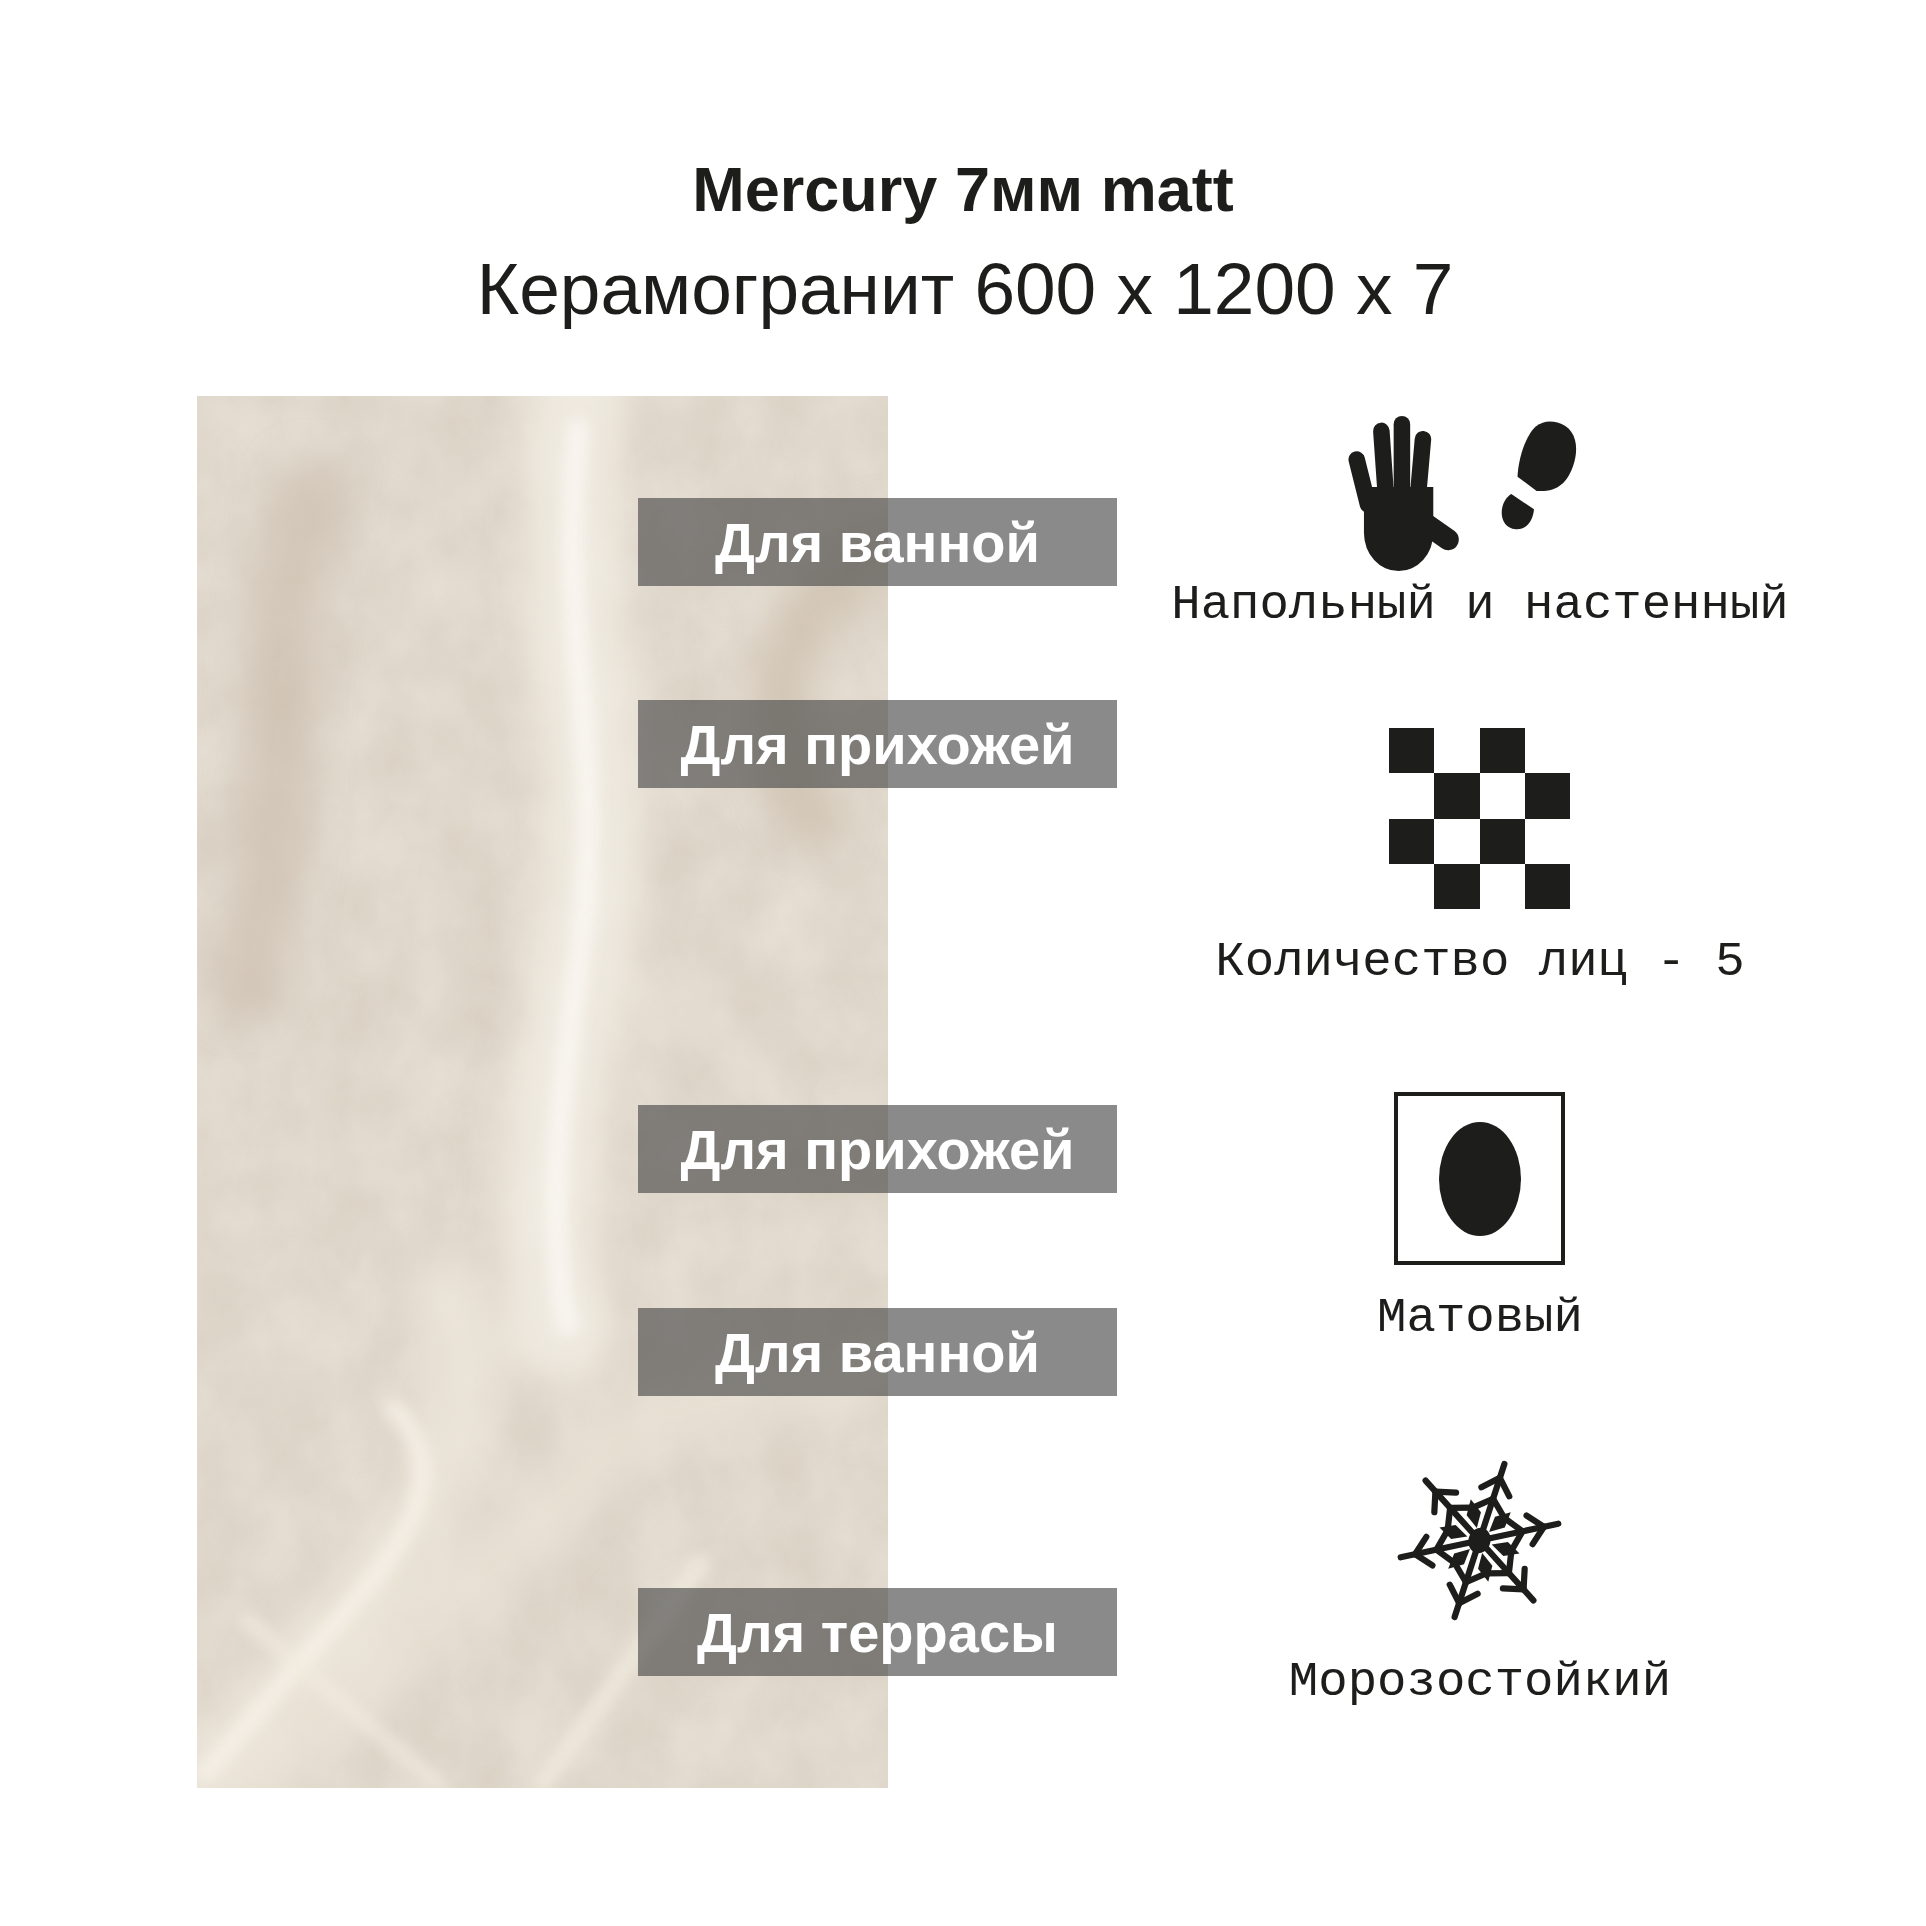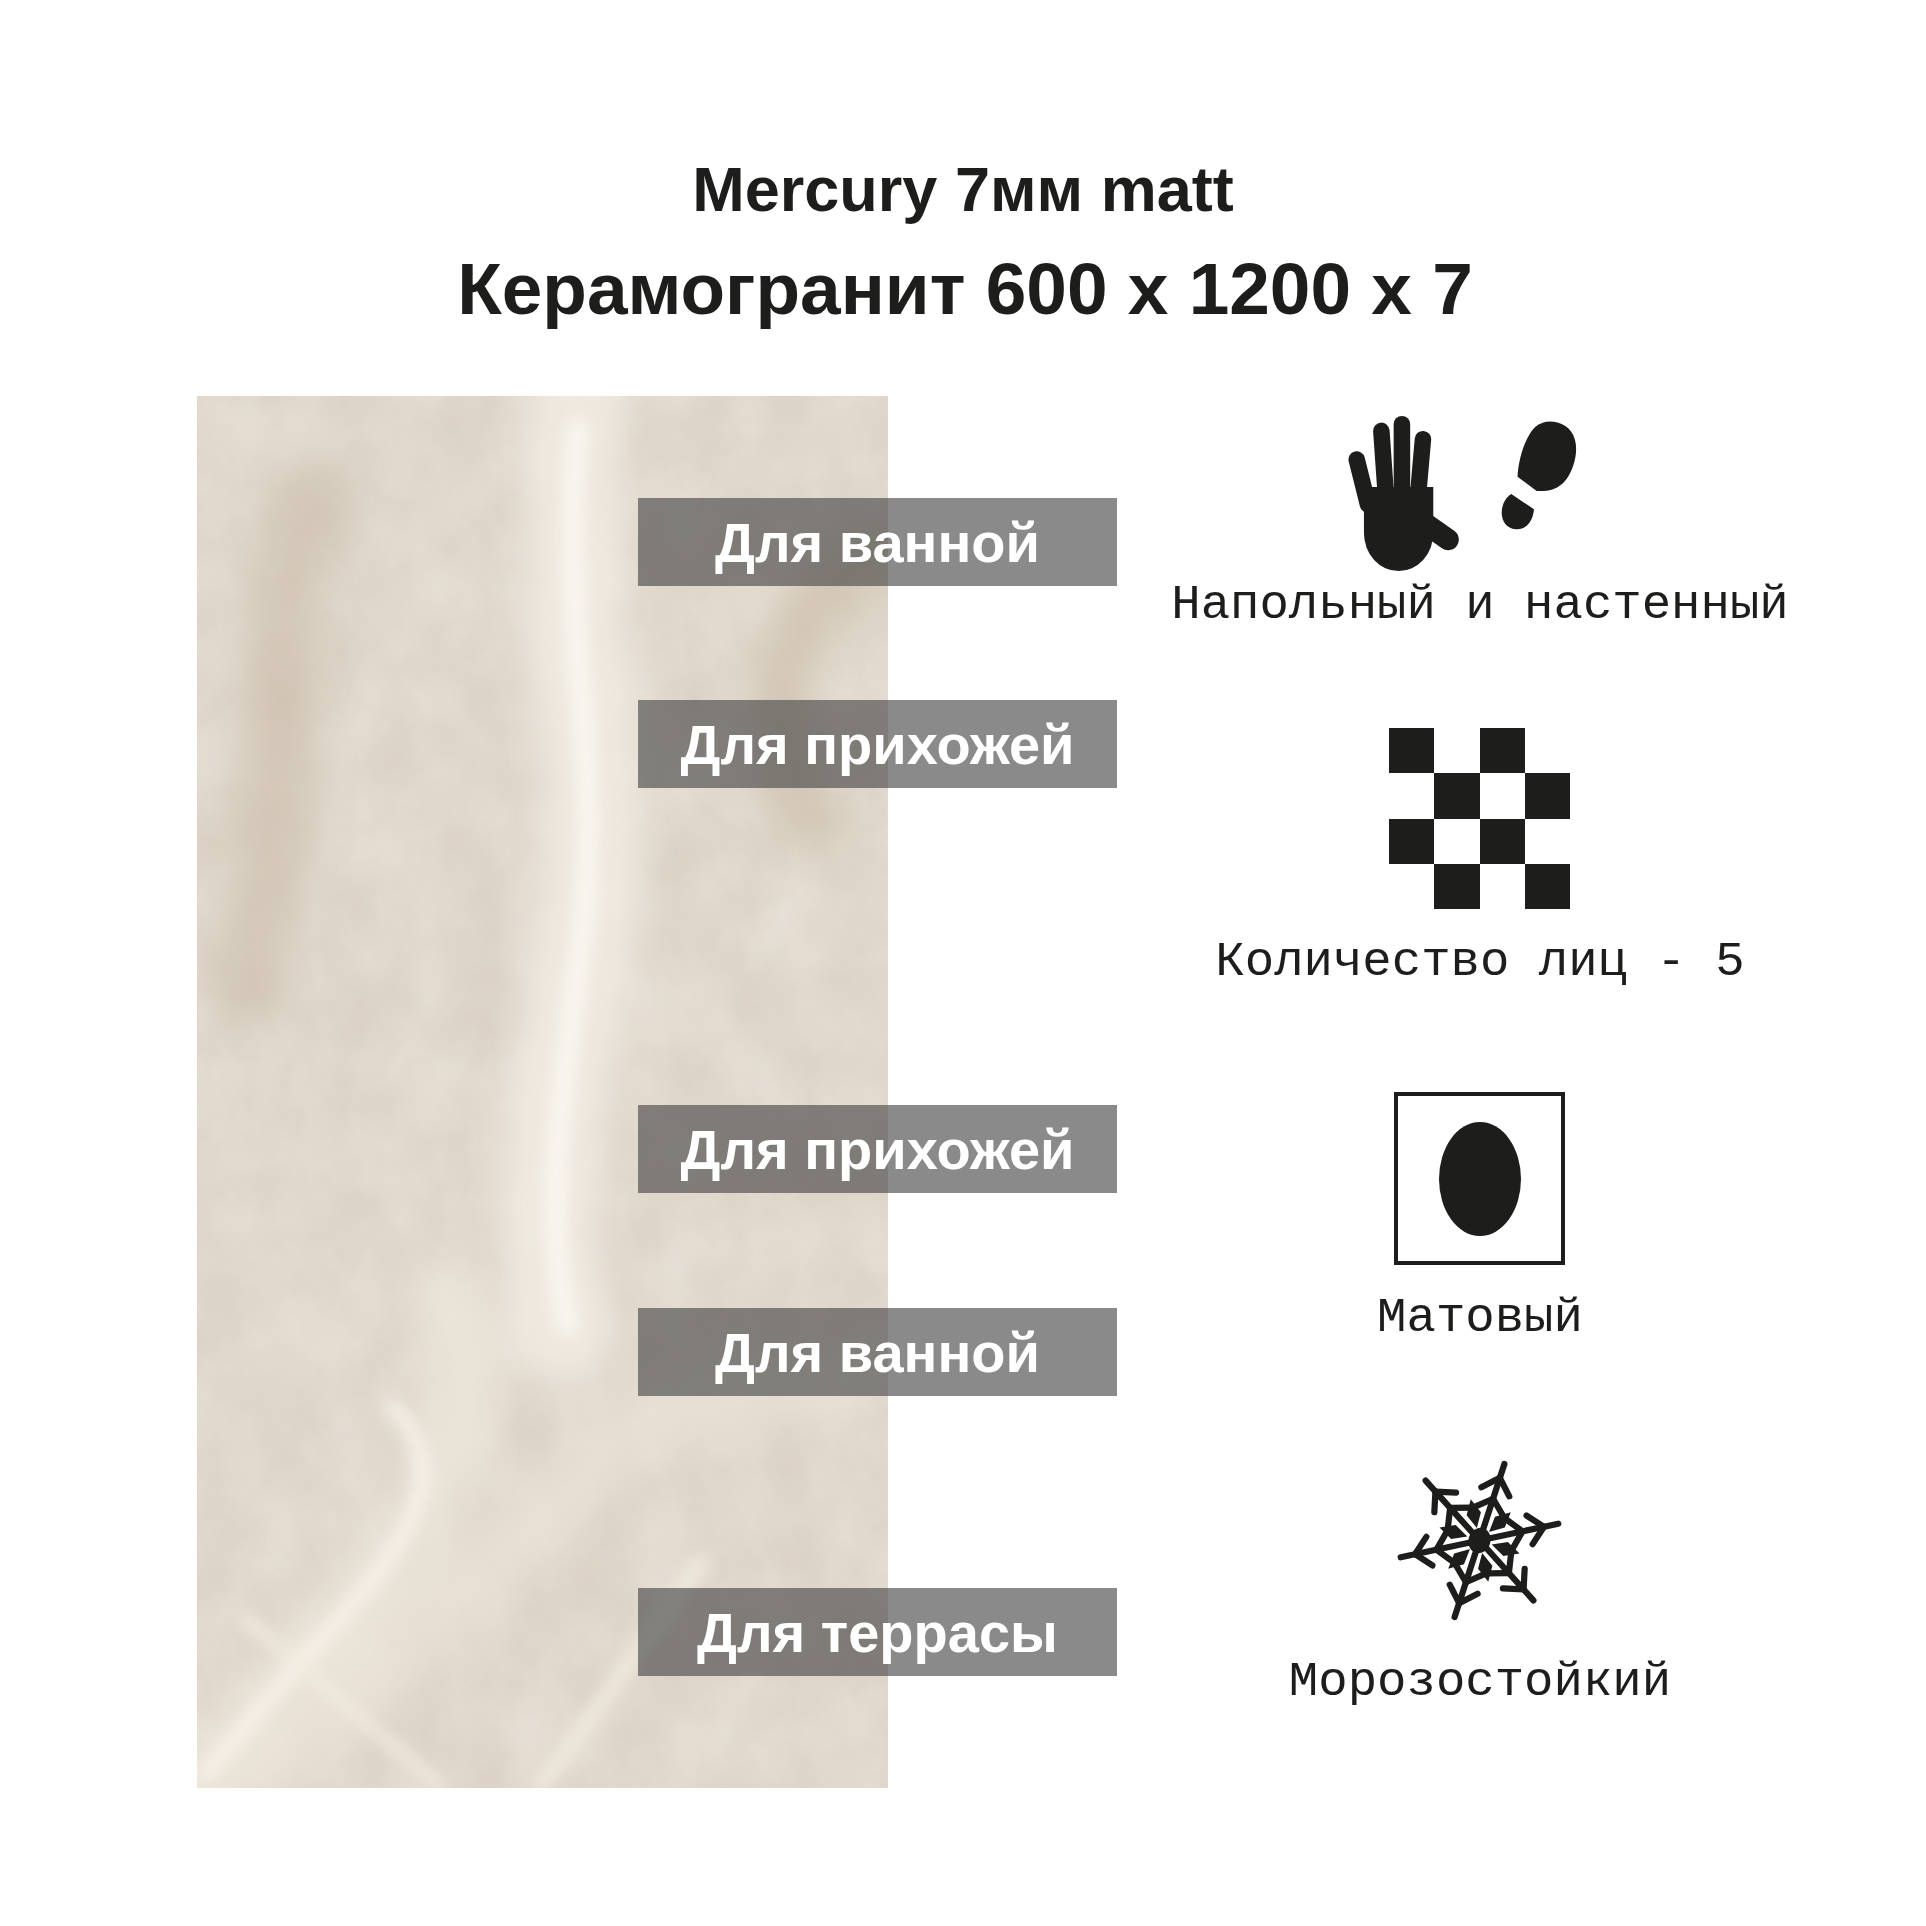--- a/index.html
+++ b/index.html
@@ -14,21 +14,21 @@
     overflow: hidden;
   }
   .title {
     position: absolute; left: 0; right: 0; top: 143px;
     text-align: center;
     font-size: 63px; font-weight: 700; line-height: 1.1; margin-top: 12px;
   }
   .subtitle {
     position: absolute; left: 4px; right: 0; top: 249px;
     text-align: center;
-    font-size: 73px; font-weight: 700; line-height: 1.1;
+    font-size: 73px; font-weight: 400; line-height: 1.1;
   }
   .tile {
     position: absolute; left: 197px; top: 396px;
     width: 691px; height: 1392px;
   }
   .tile svg { display: block; width: 100%; height: 100%; }
   .band {
     position: absolute; left: 638px; width: 479px; height: 88px;
     background: var(--band, rgba(75,75,75,0.65));
     display: flex; align-items: center; justify-content: center;

